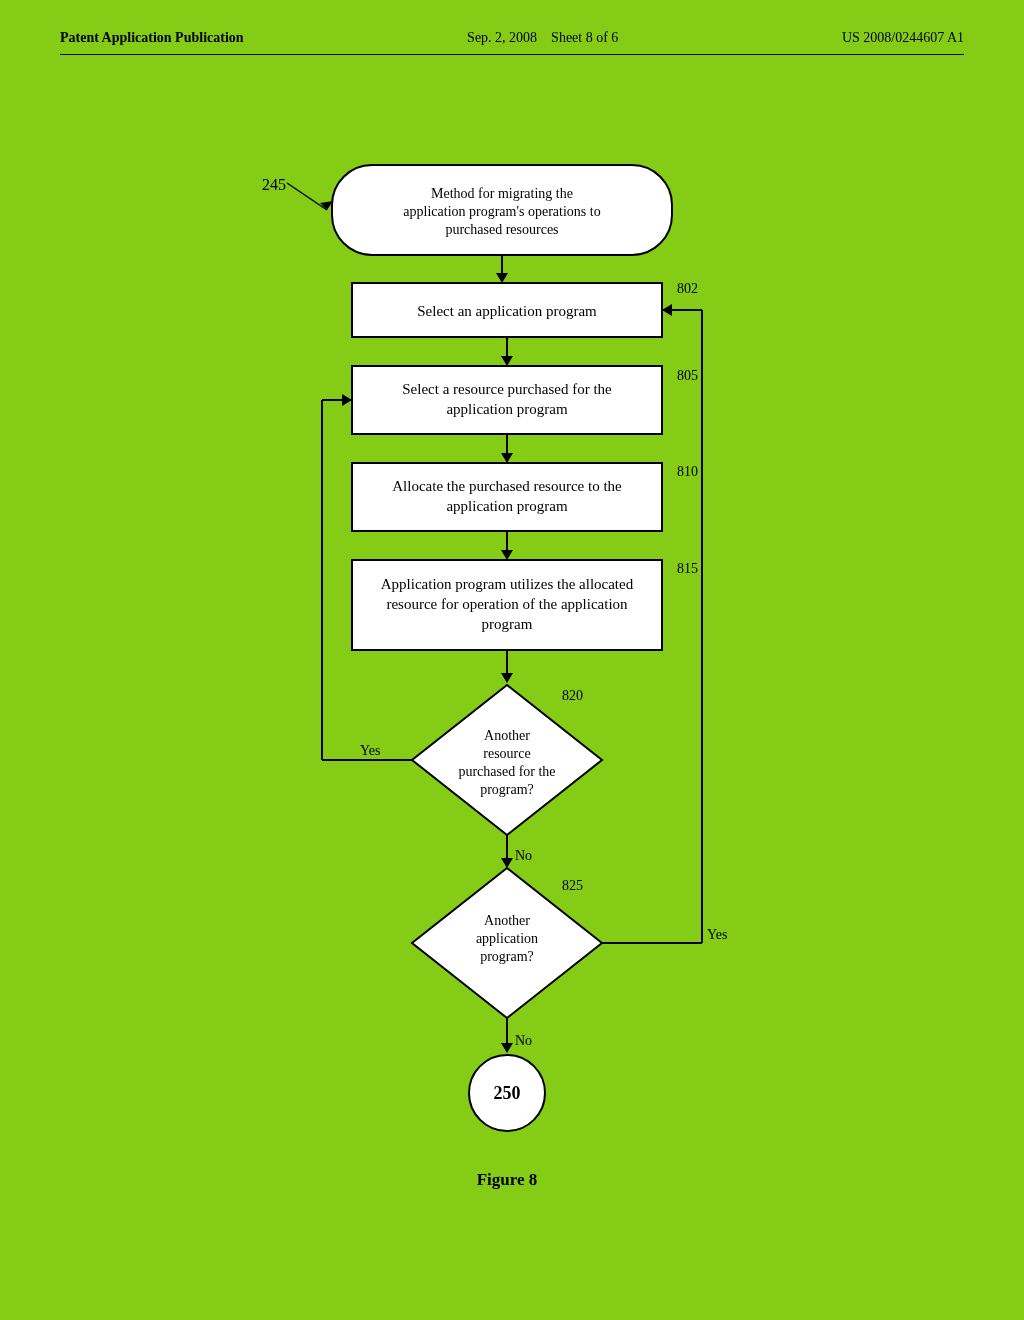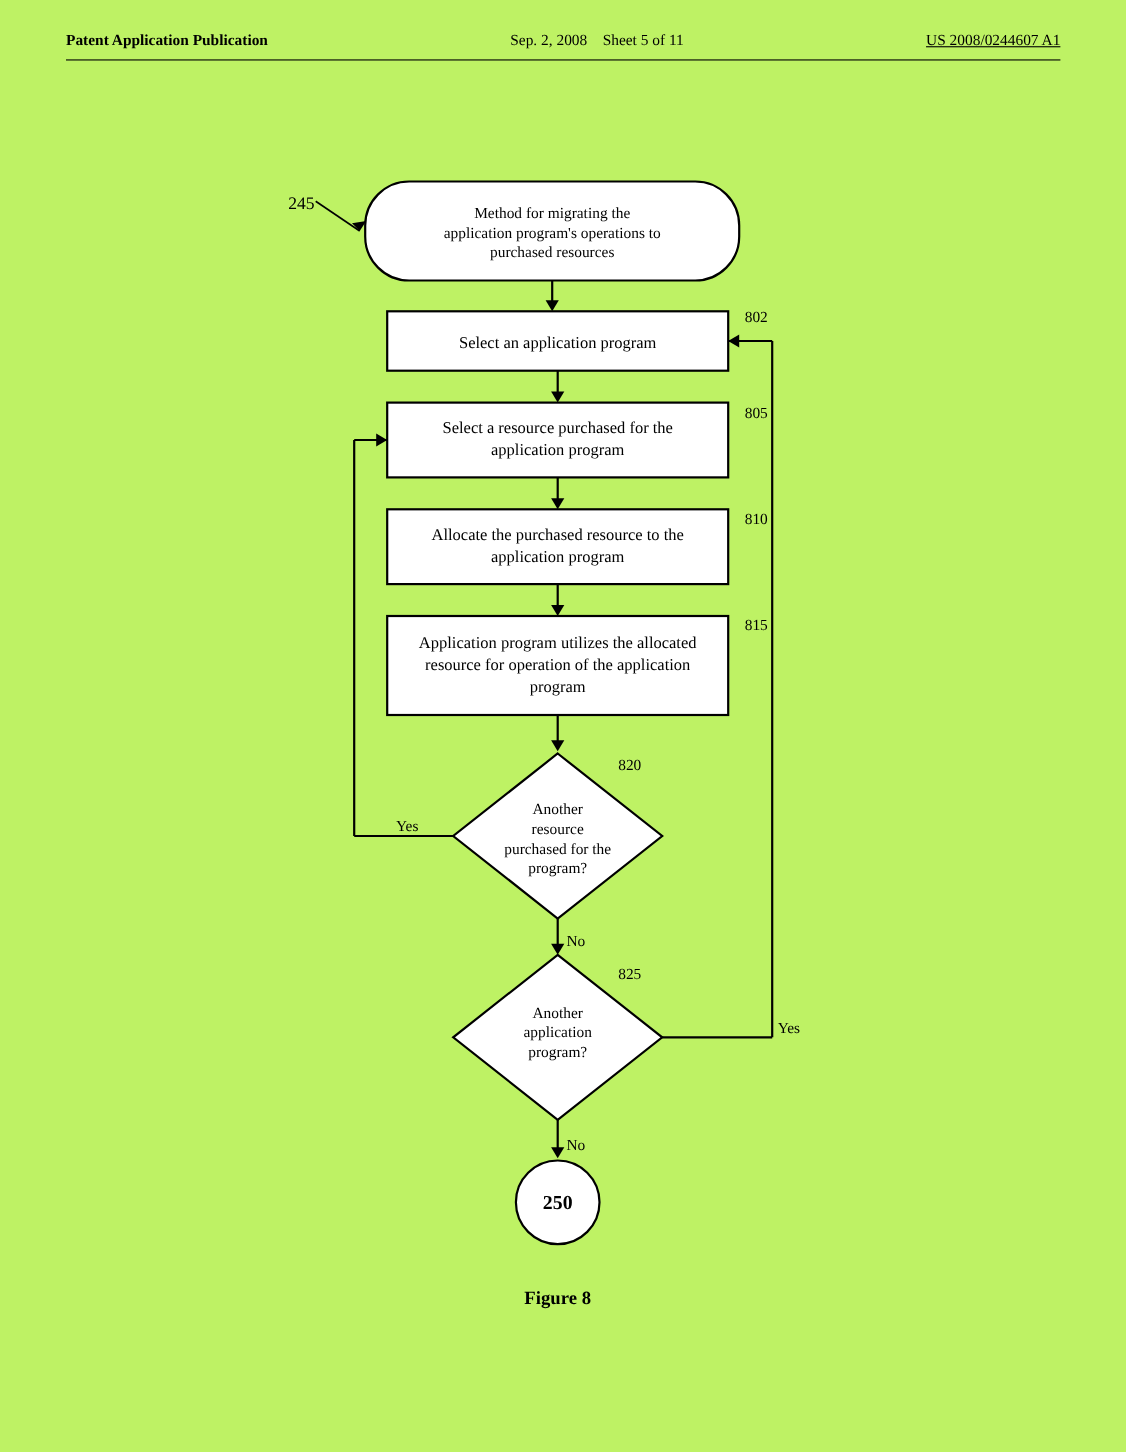--- a/index.html
+++ b/index.html
@@ -8,21 +8,21 @@
       font-family: 'Times New Roman', Times, serif;
       width: 1024px;
       min-height: 1320px;
       position: relative;
       overflow-x: hidden;
     }
 
     .page {
       width: 1024px;
       min-height: 1320px;
-      background: #bef264;
+      background: #84cc16;
       position: relative;
       padding: 30px 60px;
     }
 
     
     .header {
       display: flex;
       justify-content: space-between;
       align-items: center;
       border-bottom: 1px solid #000;
@@ -31,39 +31,38 @@
     }
     .header-left {
       font-size: 14px;
       font-weight: bold;
     }
     .header-center {
       font-size: 14px;
     }
     .header-right {
       font-size: 14px;
-      text-decoration: underline;
     }
 
     
     .flowchart-svg {
       display: block;
       margin: 0 auto;
     }
   </style>
 </head>
 <body>
 
 <div class="page">
 
   <div class="header">
     <div class="header-left">Patent Application Publication</div>
     <div class="header-center">
       <span>Sep. 2, 2008</span>&nbsp;&nbsp;&nbsp;
-      <span>Sheet 5 of 11</span>
+      <span>Sheet 8 of 6</span>
     </div>
     <div class="header-right">US 2008/0244607 A1</div>
   </div>
 
   <svg class="flowchart-svg" width="760" height="1150" viewBox="0 0 760 1150">
 
     <text x="130" y="95" font-family="Times New Roman, serif" font-size="16">245</text>
     <line x1="155" y1="88" x2="195" y2="115" stroke="#000" stroke-width="1.5"></line>
     <polygon points="195,115 188,108 201,106" fill="#000"></polygon>
 

